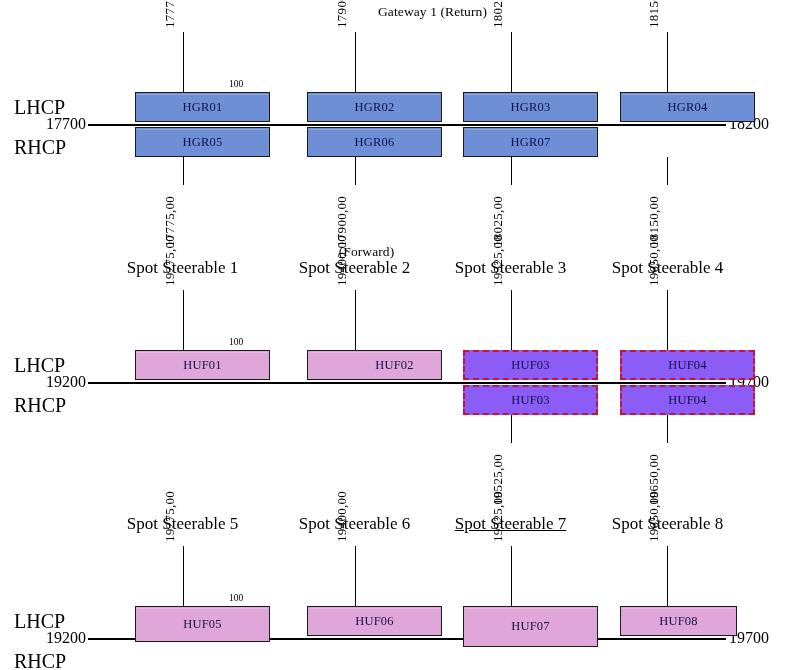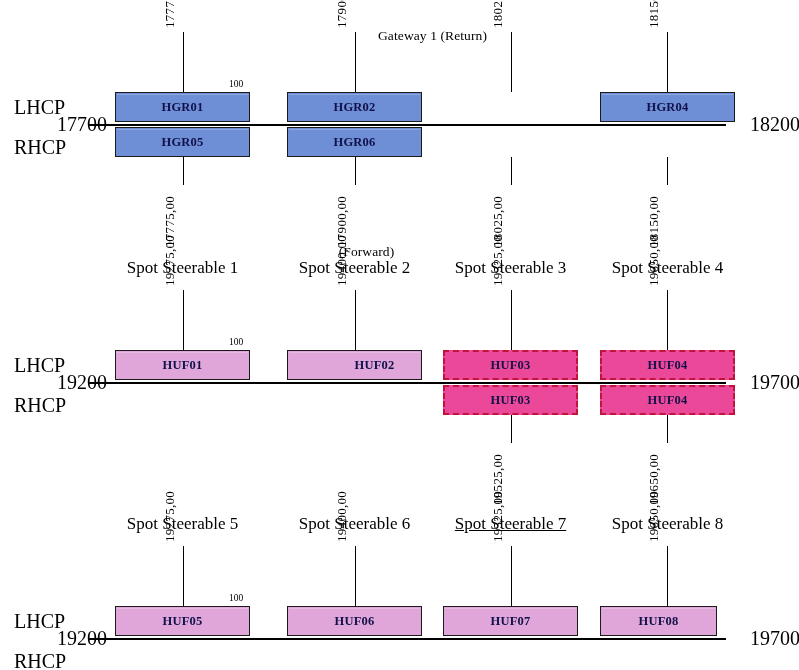--- a/index.html
+++ b/index.html
@@ -41,58 +41,58 @@
   
   .axis-line {
     position: absolute;
     height: 0;
     border-top: 2px solid #000000;
   }
 
   
   .edge-label {
     position: absolute;
-    font-size: 20px;
+    font-size: 16px;
     white-space: nowrap;
     line-height: 1;
-    margin-left: 21px;
   }
   .edge-label.left  { transform: translate(-100%, -50%); }
   .edge-label.right { transform: translate(0, -50%); }
 
   
   .pol-label {
     position: absolute;
     font-size: 20px;
     white-space: nowrap;
     line-height: 1;
   }
 
   
   .chan-box {
     position: absolute;
     box-sizing: border-box;
     display: flex;
     align-items: center;
     justify-content: center;
     font-size: 12.5px;
-    font-weight: bold;
+    font-weight: normal;
     color: #11114a;
     letter-spacing: 0.2px;
+    margin-left: 20px;
   }
   .chan-box.solid-blue {
     background: #6e8ed6;
     border: 1px solid #1b1b1b;
   }
   .chan-box.solid-pink {
     background: #e0a6d9;
     border: 1px solid #1b1b1b;
   }
   .chan-box.dashed-pink {
-    background: #ec4899;
+    background: #8b5cf6;
     border: 2px dashed #c0143c;
     text-align: center;
   }
 
   
   .chan-box.solid-blue::after,
   .chan-box.solid-pink::after {
     content: "";
     position: absolute;
     left: 1px; right: 1px; top: 1px; bottom: 1px;
@@ -126,21 +126,21 @@
     position: absolute;
     font-size: 9.5px;
     white-space: nowrap;
     transform: translateX(-50%);
   }
 </style>
 </head>
 <body>
 
 <div id="diagram">
-    <div class="panel-title" style="left: 432.5px; top: 4px; margin-top: 24px;">Gateway 1 (Return)</div>
+    <div class="panel-title" style="left: 432.5px; top: 4px;">Gateway 1 (Return)</div>
     <div class="axis-line" style="left: 88px; top: 124px; width: 638px;"></div>
     <div class="edge-label left" style="left: 86px; top: 124px;">17700</div>
     <div class="edge-label right" style="left: 729px; top: 124px;">18200</div>
     <div class="pol-label" style="left: 14px; top: 97px;">LHCP</div>
     <div class="pol-label" style="left: 14px; top: 137px;">RHCP</div>
     <div class="bw-label" style="left: 236px; top: 79px;">100</div>
     <div class="chan-box solid-blue" style="left: 115px; top: 92px; width: 135px; height: 30px;">
       <span>HGR01</span>
     </div>
     <div class="chan-box solid-blue" style="left: 115px; top: 127px; width: 135px; height: 30px;">
@@ -153,20 +153,26 @@
     <div class="chan-box solid-blue" style="left: 287px; top: 92px; width: 135px; height: 30px;">
       <span>HGR02</span>
     </div>
     <div class="chan-box solid-blue" style="left: 287px; top: 127px; width: 135px; height: 30px;">
       <span>HGR06</span>
     </div>
     <div class="tick-line" style="left: 355px; top: 32px; height: 60px;"></div>
     <div class="tick-label up" style="left: 360px; top: 28px;">17900,00</div>
     <div class="tick-line" style="left: 355px; top: 157px; height: 28px;"></div>
     <div class="tick-label down" style="left: 360px; top: 247px;">17900,00</div>
+    <div class="chan-box solid-blue" style="left: 443px; top: 92px; width: 135px; height: 30px;">
+      <span>HGR03</span>
+    </div>
+    <div class="chan-box solid-blue" style="left: 443px; top: 127px; width: 135px; height: 30px;">
+      <span>HGR07</span>
+    </div>
     <div class="tick-line" style="left: 511px; top: 32px; height: 60px;"></div>
     <div class="tick-label up" style="left: 516px; top: 28px;">18025,00</div>
     <div class="tick-line" style="left: 511px; top: 157px; height: 28px;"></div>
     <div class="tick-label down" style="left: 516px; top: 247px;">18025,00</div>
     <div class="chan-box solid-blue" style="left: 600px; top: 92px; width: 135px; height: 30px;">
       <span>HGR04</span>
     </div>
     <div class="tick-line" style="left: 667px; top: 32px; height: 60px;"></div>
     <div class="tick-label up" style="left: 672px; top: 28px;">18150,00</div>
     <div class="tick-line" style="left: 667px; top: 157px; height: 28px;"></div>
@@ -215,31 +221,31 @@
     <div class="beam-header" style="left: 182.5px; top: 514px;">Spot Steerable 5</div>
     <div class="beam-header" style="left: 354.5px; top: 514px;">Spot Steerable 6</div>
     <div class="beam-header" style="left: 510.5px; top: 514px; text-decoration: underline;">Spot Steerable 7</div>
     <div class="beam-header" style="left: 667.5px; top: 514px;">Spot Steerable 8</div>
     <div class="axis-line" style="left: 88px; top: 638px; width: 638px;"></div>
     <div class="edge-label left" style="left: 86px; top: 638px;">19200</div>
     <div class="edge-label right" style="left: 729px; top: 638px;">19700</div>
     <div class="pol-label" style="left: 14px; top: 611px;">LHCP</div>
     <div class="pol-label" style="left: 14px; top: 651px;">RHCP</div>
     <div class="bw-label" style="left: 236px; top: 593px;">100</div>
-    <div class="chan-box solid-pink" style="left: 115px; top: 606px; width: 135px; height: 30px;">
+    <div class="chan-box solid-pink" style="left: 115px; top: 606px; width: 135px; height: 36px;">
       <span>HUF05</span>
     </div>
     <div class="tick-line" style="left: 183px; top: 546px; height: 60px;"></div>
     <div class="tick-label up" style="left: 188px; top: 542px;">19275,00</div>
     <div class="chan-box solid-pink" style="left: 287px; top: 606px; width: 135px; height: 30px;">
       <span>HUF06</span>
     </div>
     <div class="tick-line" style="left: 355px; top: 546px; height: 60px;"></div>
     <div class="tick-label up" style="left: 360px; top: 542px;">19400,00</div>
-    <div class="chan-box solid-pink" style="left: 443px; top: 606px; width: 135px; height: 30px;">
+    <div class="chan-box solid-pink" style="left: 443px; top: 606px; width: 135px; height: 41px;">
       <span>HUF07</span>
     </div>
     <div class="tick-line" style="left: 511px; top: 546px; height: 60px;"></div>
     <div class="tick-label up" style="left: 516px; top: 542px;">19525,00</div>
     <div class="chan-box solid-pink" style="left: 600px; top: 606px; width: 117px; height: 30px;">
       <span>HUF08</span>
     </div>
     <div class="tick-line" style="left: 667px; top: 546px; height: 60px;"></div>
     <div class="tick-label up" style="left: 672px; top: 542px;">19650,00</div>
   </div>

